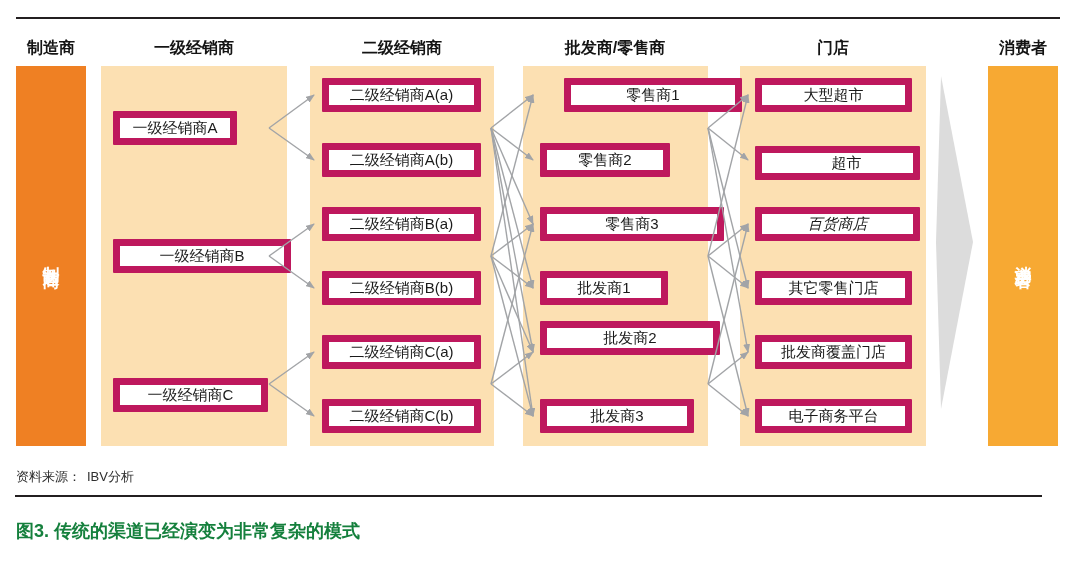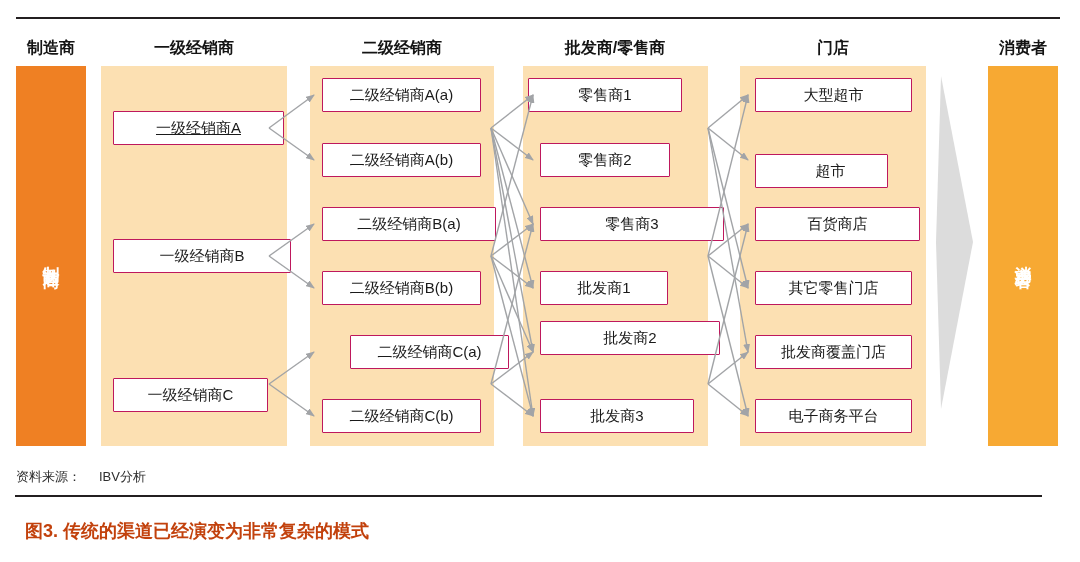--- a/index.html
+++ b/index.html
@@ -6,27 +6,27 @@
   body{width:1080px;height:562px;position:relative;overflow:hidden;
        font-family:"Liberation Sans","DejaVu Sans",sans-serif;color:#1a1a1a;}
   .rule{position:absolute;background:#231f20;}
   .col-header{position:absolute;top:38px;transform:translateX(-50%);
       font-size:16px;font-weight:700;white-space:nowrap;color:#141414;}
   .col-bg{position:absolute;top:66px;height:380px;}
   .col-light{background:#fce0b2;}
   .col-solid{display:flex;align-items:center;justify-content:center;}
   .v-label{writing-mode:vertical-rl;text-orientation:upright;
       color:#fff;font-size:17px;font-weight:600;letter-spacing:3px;line-height:1;}
-  .box{position:absolute;height:34px;background:#fff;border:1px solid #be185d;
+  .box{position:absolute;height:34px;background:#fff;border:7px solid #be185d;
       border-radius:1px;display:flex;align-items:center;justify-content:center;
       font-size:15px;white-space:nowrap;box-sizing:border-box;color:#1a1a1a;}
   #connector-svg{position:absolute;left:0;top:0;pointer-events:none;}
   .source-line{position:absolute;left:16px;top:468px;font-size:13px;color:#2e2e2e;}
-  .source-line .src-val{margin-left:18px;}
-  .caption{position:absolute;left:25px;top:519px;font-size:18px;font-weight:700;color:#c2410c;}
+  .source-line .src-val{margin-left:6px;}
+  .caption{position:absolute;left:16px;top:519px;font-size:18px;font-weight:700;color:#15803d;}
 </style>
 </head>
 <body>
 
 <div class="rule" style="left:16px;top:17px;width:1044px;height:2px;"></div>
 
 <div class="col-header" style="left:51px;">制造商</div>
 <div class="col-header" style="left:194px;">一级经销商</div>
 <div class="col-header" style="left:402px;">二级经销商</div>
 <div class="col-header" style="left:615px;">批发商/零售商</div>
@@ -38,38 +38,38 @@
 </div>
 <div class="col-bg col-light" style="left:101px;width:186px;"></div>
 <div class="col-bg col-light" style="left:310px;width:184px;"></div>
 <div class="col-bg col-light" style="left:523px;width:185px;"></div>
 <div class="col-bg col-light" style="left:740px;width:186px;"></div>
 <div class="col-bg col-solid" style="left:988px;width:70px;background:#f7a933;">
   <div class="v-label">消费者</div>
 </div>
 
 <div id="boxes">
-    <div class="box" style="left: 113px; width: 171px; top: 111px; text-decoration: underline;">一级经销商A</div>
+    <div class="box" style="left: 113px; width: 124px; top: 111px;">一级经销商A</div>
     <div class="box" style="left: 113px; width: 178px; top: 239px;">一级经销商B</div>
     <div class="box" style="left: 113px; width: 155px; top: 367px; margin-top: 11px;">一级经销商C</div>
     <div class="box" style="left: 322px; width: 159px; top: 78px;">二级经销商A(a)</div>
     <div class="box" style="left: 322px; width: 159px; top: 143px;">二级经销商A(b)</div>
-    <div class="box" style="left: 322px; width: 174px; top: 207px;">二级经销商B(a)</div>
+    <div class="box" style="left: 322px; width: 159px; top: 207px;">二级经销商B(a)</div>
     <div class="box" style="left: 322px; width: 159px; top: 271px;">二级经销商B(b)</div>
-    <div class="box" style="left: 322px; width: 159px; top: 335px; margin-left: 28px;">二级经销商C(a)</div>
+    <div class="box" style="left: 322px; width: 159px; top: 335px;">二级经销商C(a)</div>
     <div class="box" style="left: 322px; width: 159px; top: 399px;">二级经销商C(b)</div>
-    <div class="box" style="left: 528px; width: 154px; top: 78px;">零售商1</div>
+    <div class="box" style="left: 564px; width: 178px; top: 78px;">零售商1</div>
     <div class="box" style="left: 540px; width: 130px; top: 143px;">零售商2</div>
     <div class="box" style="left: 540px; width: 184px; top: 207px;">零售商3</div>
     <div class="box" style="left: 540px; width: 128px; top: 271px;">批发商1</div>
     <div class="box" style="left: 540px; width: 180px; top: 321px;">批发商2</div>
     <div class="box" style="left: 540px; width: 154px; top: 399px;">批发商3</div>
     <div class="box" style="left: 755px; width: 157px; top: 78px;">大型超市</div>
-    <div class="box" style="left: 755px; width: 133px; top: 154px; padding-left: 18px;">超市</div>
-    <div class="box" style="left: 755px; width: 165px; top: 207px;">百货商店</div>
+    <div class="box" style="left: 755px; width: 165px; top: 146px; padding-left: 18px;">超市</div>
+    <div class="box" style="left: 755px; width: 165px; top: 207px; font-style: italic;">百货商店</div>
     <div class="box" style="left: 755px; width: 157px; top: 271px;">其它零售门店</div>
     <div class="box" style="left: 755px; width: 157px; top: 335px;">批发商覆盖门店</div>
     <div class="box" style="left: 755px; width: 157px; top: 399px;">电子商务平台</div>
   </div>
 
 <svg id="connector-svg" width="1080" height="470" viewBox="0 0 1080 470">
   <defs>
     <marker id="ah" markerWidth="9" markerHeight="7" refX="8" refY="3.5" orient="auto" markerUnits="userSpaceOnUse">
       <path d="M0,0 L9,3.5 L0,7 Z" fill="#a2a4a7"></path>
     </marker>

